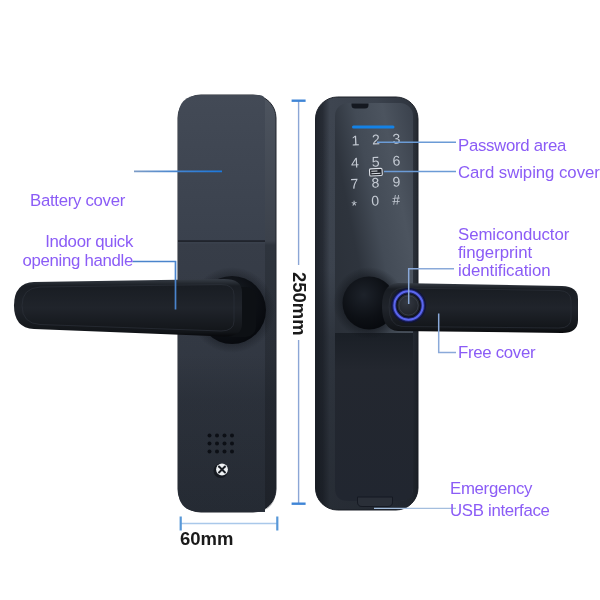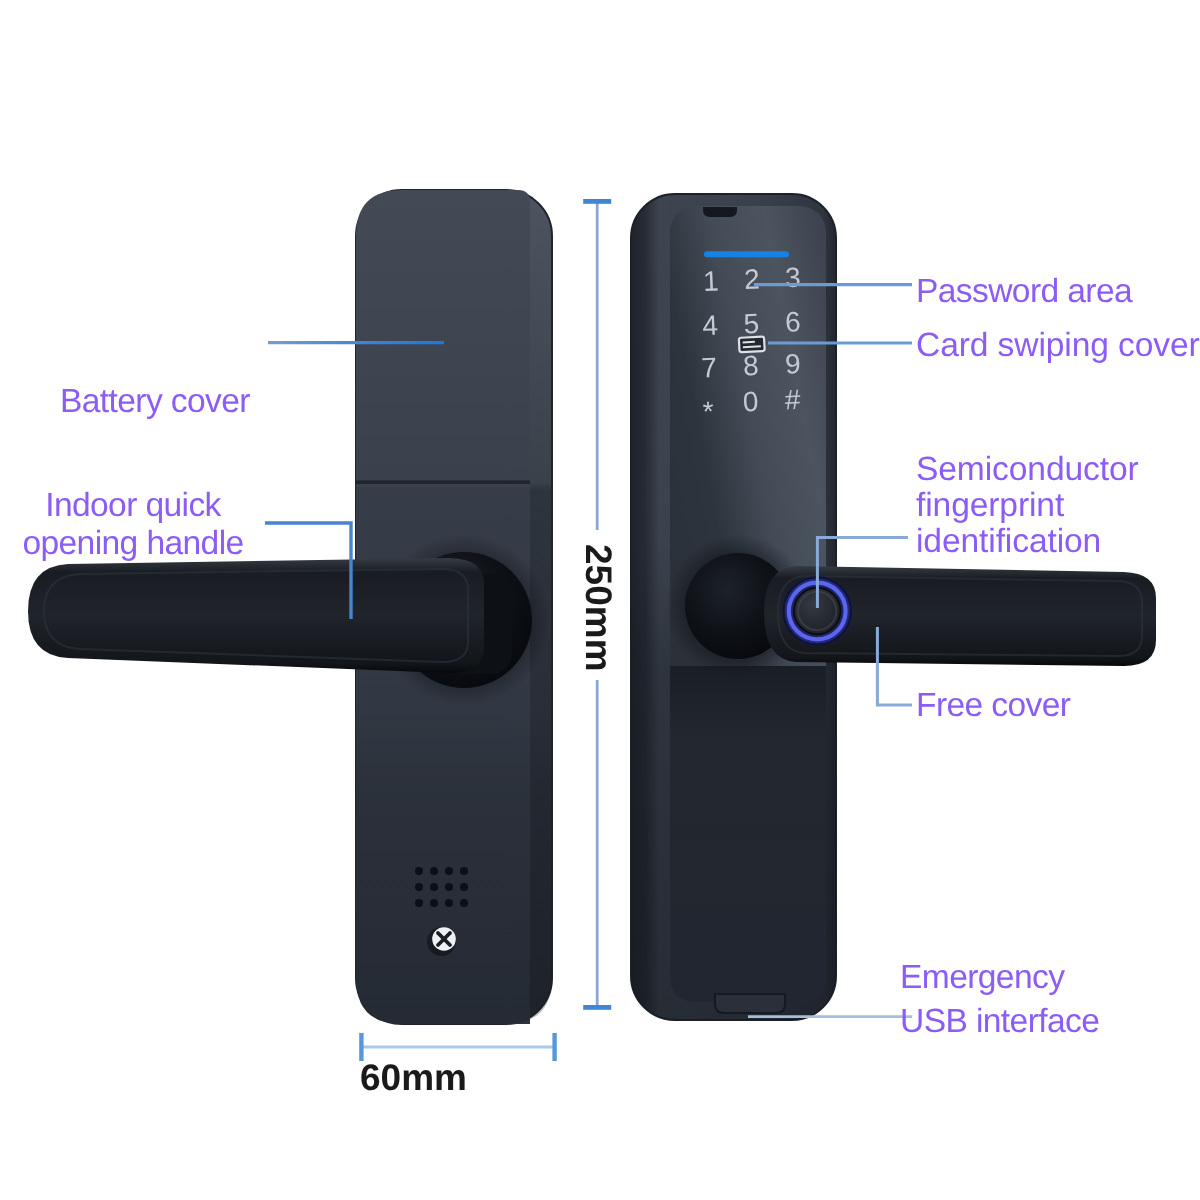--- a/index.html
+++ b/index.html
@@ -185,20 +185,20 @@
   <line x1="298.6" y1="340" x2="298.6" y2="503.5" stroke="#8ba6d6" stroke-width="1.4"></line>
   <line x1="291.6" y1="100.7" x2="305.6" y2="100.7" stroke="#3f85d6" stroke-width="2.4"></line>
   <line x1="291.6" y1="503.7" x2="305.6" y2="503.7" stroke="#3f85d6" stroke-width="2.4"></line>
 
   <line x1="180.5" y1="523.5" x2="277.5" y2="523.5" stroke="#a9c8ea" stroke-width="1.5"></line>
   <line x1="180.7" y1="516.5" x2="180.7" y2="530.5" stroke="#5898d8" stroke-width="2.2"></line>
   <line x1="277.3" y1="516.5" x2="277.3" y2="530.5" stroke="#5898d8" stroke-width="2.2"></line>
 </svg>
 
 <div class="lb" style="left:30px;top:160px;margin-top:31px;">Battery cover</div>
-<div class="lb" style="left:0;width:133px;text-align:center;top:231.5px;line-height:19px;margin-top:11px;">Indoor quick<br>opening handle</div>
+<div class="lb" style="left:0;width:133px;text-align:right;top:231.5px;line-height:19px;">Indoor quick<br>opening handle</div>
 <div class="lb" style="left:458px;top:135.5px;">Password area</div>
 <div class="lb" style="left:458px;top:163px;letter-spacing:-0.05px;">Card swiping cover</div>
 <div class="lb" style="left:458px;top:225.5px;line-height:18px;letter-spacing:-0.05px;">Semiconductor<br>fingerprint<br>identification</div>
 <div class="lb" style="left:458px;top:343px;">Free cover</div>
 <div class="lb" style="left:450px;top:477.5px;line-height:22.5px;">Emergency<br>USB interface</div>
 <div class="dim" style="left:180px;width:100px;top:528px;">60mm</div>
 <div class="dim" style="left:268px;top:292px;width:62px;text-align:center;transform:rotate(90deg);">250mm</div>
 
 </body></html>

